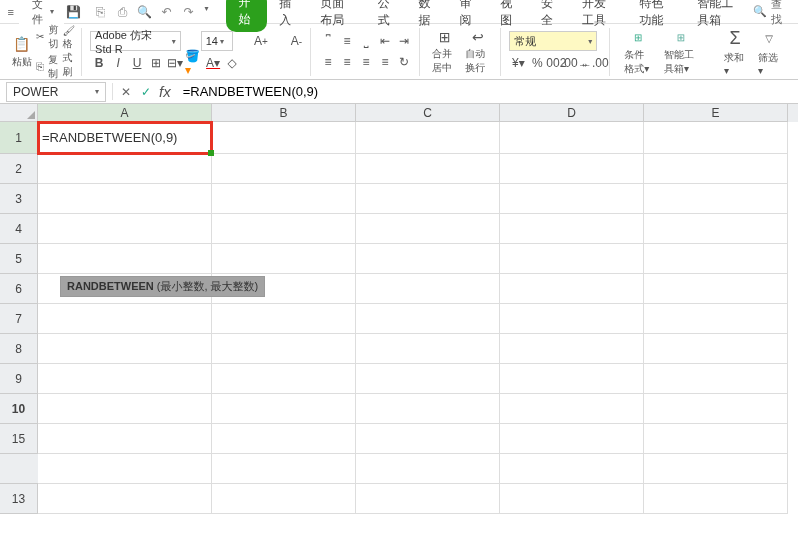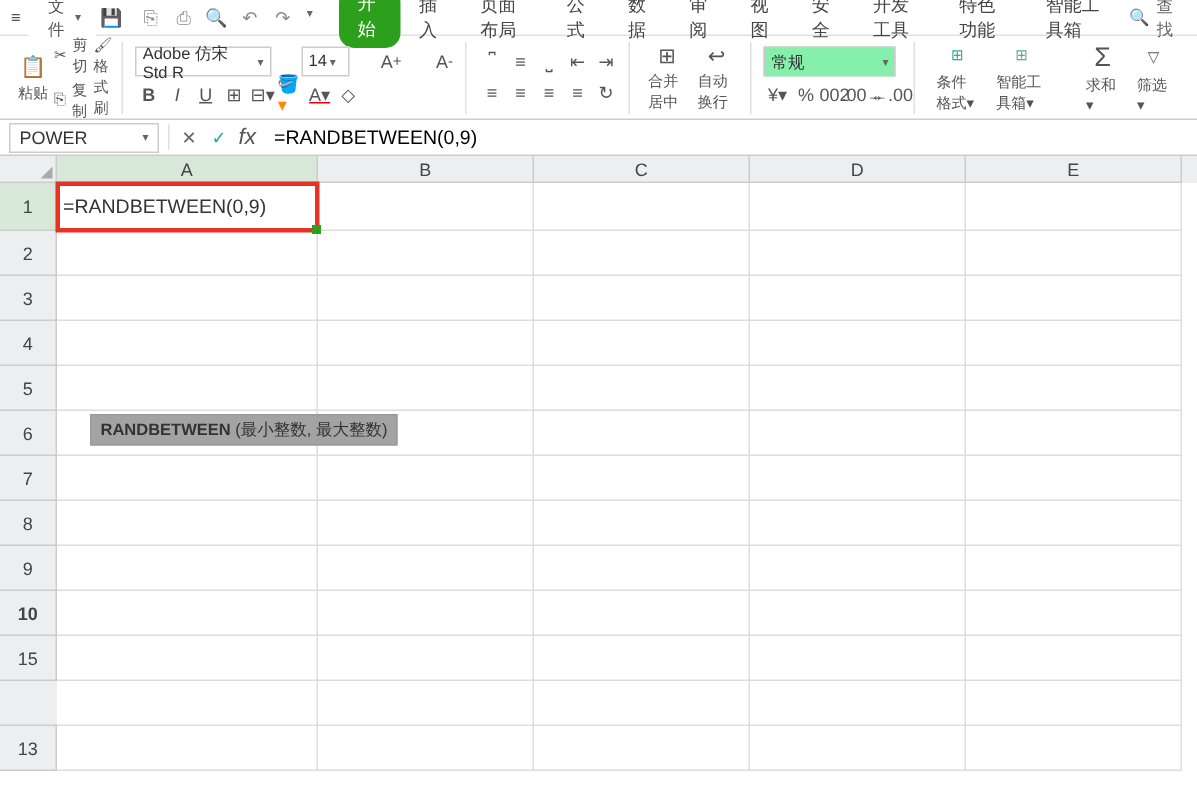--- a/index.html
+++ b/index.html
@@ -36,21 +36,21 @@
     .fmt-btn.bold { font-weight: bold; }
     .fmt-btn.italic { font-style: italic; }
     .fmt-btn.underline { text-decoration: underline; }
     
     .align-group-top, .align-group-bottom { display: flex; gap: 1px; }
     .align-group-bottom { margin-top: 3px; }
     
     .merge-btn, .wrap-btn { display: flex; flex-direction: column; align-items: center; font-size: 10px; color: #555; gap: 1px; padding: 0 4px; }
     .merge-btn .icon-box, .wrap-btn .icon-box { width: 20px; height: 18px; display: flex; align-items: center; justify-content: center; font-size: 14px; }
     
-    .number-combo { border: 1px solid #ccc; height: 20px; padding: 0 4px; font-size: 11px; display: flex; align-items: center; width: 88px; background: #86efac; justify-content: space-between; }
+    .number-combo { border: 1px solid #ccc; height: 20px; padding: 0 4px; font-size: 11px; display: flex; align-items: center; width: 88px; background: #fef9c3; justify-content: space-between; }
     .number-bottom { display: flex; gap: 1px; margin-top: 3px; }
     
     .big-btn { display: flex; flex-direction: column; align-items: center; font-size: 10px; color: #555; gap: 1px; padding: 0 6px; cursor: pointer; }
     .big-btn .icon-box { width: 22px; height: 22px; display: flex; align-items: center; justify-content: center; }
     
     
     .formula-bar { height: 24px; display: flex; align-items: center; border-bottom: 1px solid #ccc; background: #fff; }
     .name-box { width: 100px; height: 20px; border: 1px solid #ccc; margin: 0 6px; padding: 0 6px; font-size: 12px; display: flex; align-items: center; background: #fff; justify-content: space-between; }
     .fx-controls { display: flex; align-items: center; gap: 6px; padding: 0 6px; border-left: 1px solid #e0e0e0; }
     .fx-btn { width: 14px; height: 14px; display: inline-flex; align-items: center; justify-content: center; color: #666; font-size: 12px; cursor: pointer; }

